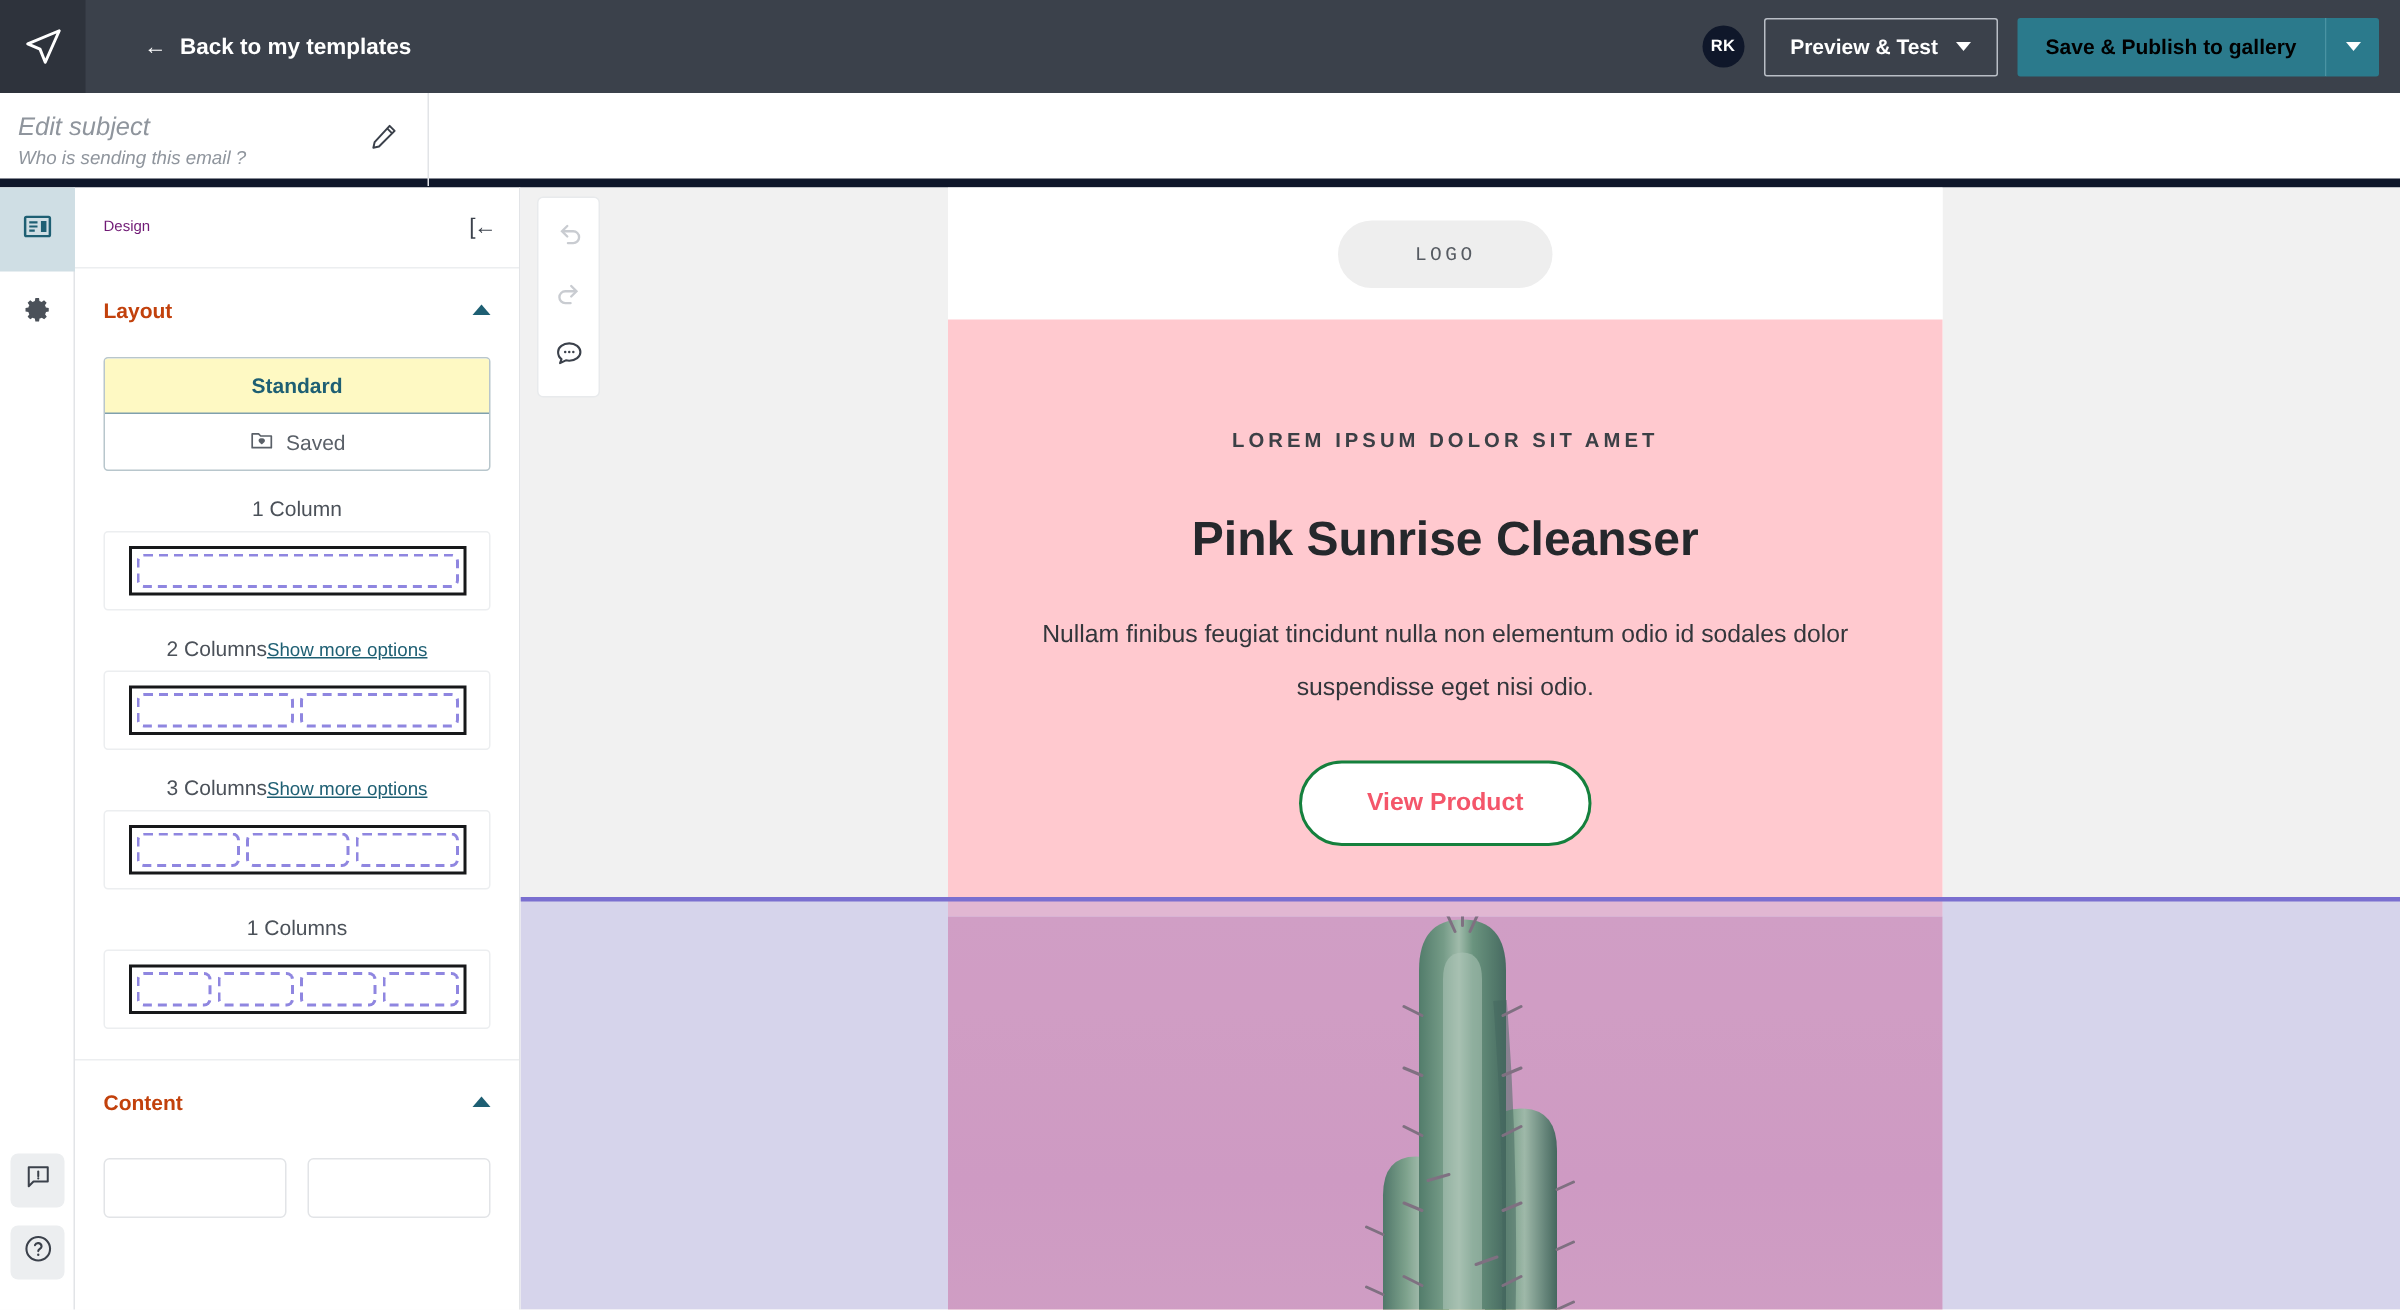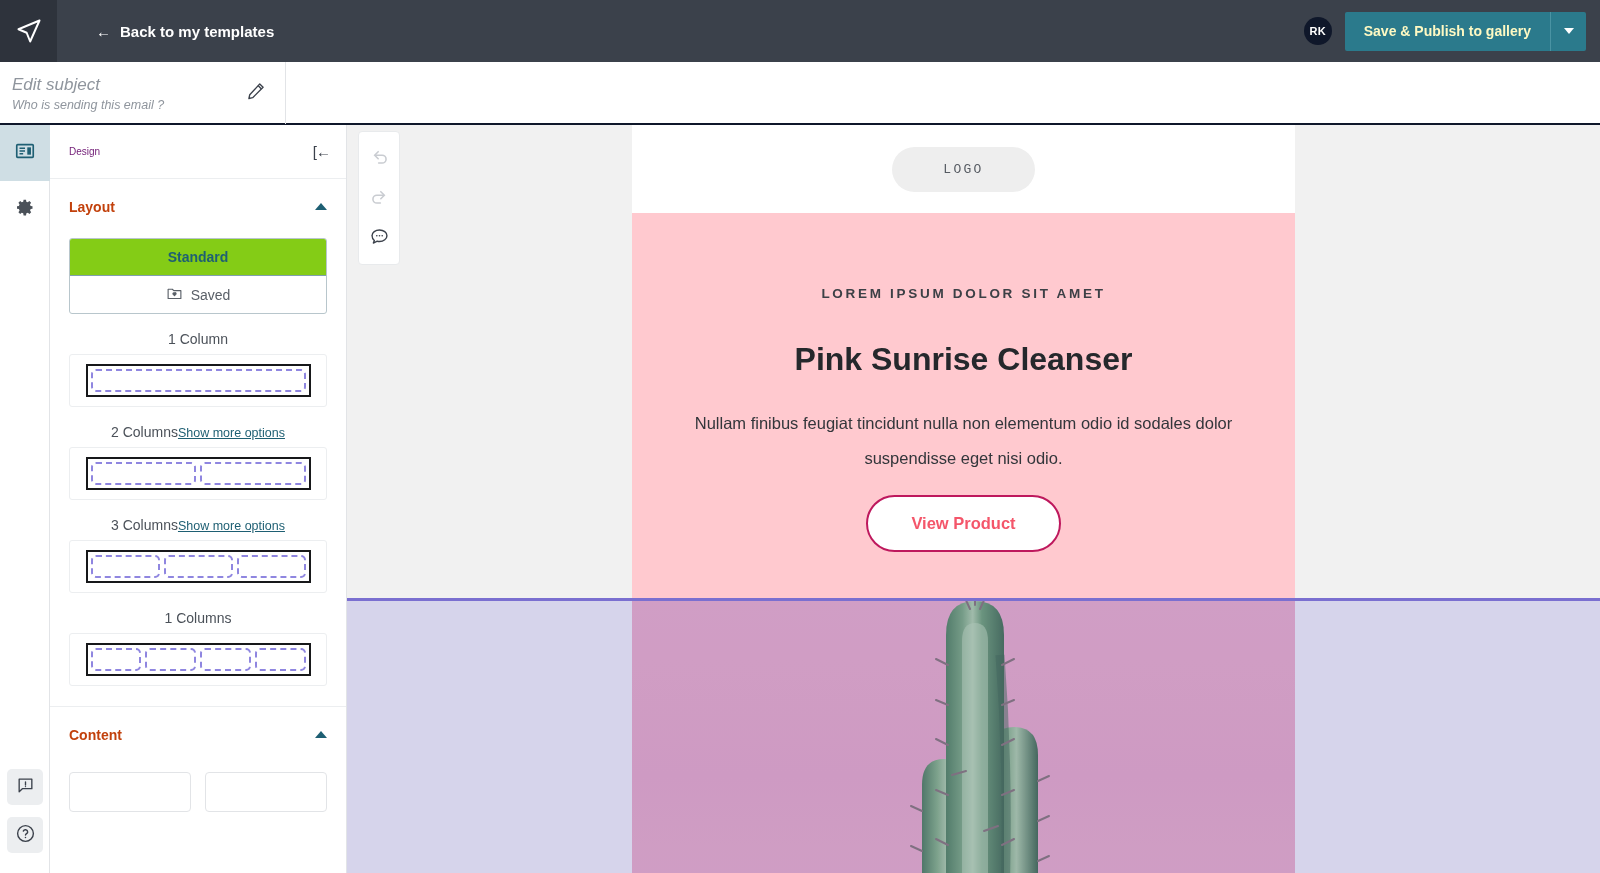--- a/index.html
+++ b/index.html
@@ -45,42 +45,42 @@
     height: 39px; min-width: 156px;
     background: transparent;
     border: 1px solid #b9bec6;
     color: #ffffff; font-size: 14px; font-weight: bold;
     display: flex; align-items: center; justify-content: center; gap: 12px;
     padding: 0 16px; cursor: pointer; border-radius: 2px;
     margin-right: 13px;
   }
   .btn-publish-group { display: flex; height: 39px; }
   .btn-publish {
-    background: #2b7a8c; color: #fef9c3;
+    background: #2b7a8c; color: #000000;
     font-size: 14px; font-weight: bold;
     display: flex; align-items: center; padding: 16px 19px;
     border: none; cursor: pointer;
     border-radius: 2px 0 0 2px;
     text-align: right;
   }
   .btn-publish-caret {
     background: #2b7a8c; width: 36px;
     display: flex; align-items: center; justify-content: center;
     border-left: 1px solid #4a93a3; cursor: pointer;
     border-radius: 0 2px 2px 0;
   }
   .caret { width: 0; height: 0; border-left: 5px solid transparent;
            border-right: 5px solid transparent; border-top: 6px solid #ffffff; }
 
   
   .subrow {
     position: absolute; top: 62px; left: 0;
     width: 1600px; height: 63px;
     background: #ffffff;
-    border-bottom: 2px solid #0f172a;
+    border-bottom: 6px solid #0f172a;
     display: flex;
   }
   .subject-box {
     width: 286px; height: 62px;
     display: flex; align-items: center; justify-content: space-between;
     padding: 0 19px 0 12px;
     border-right: 1px solid #e2e4e7;
     cursor: pointer;
   }
   .subject-texts { display: flex; flex-direction: column; gap: 3px; }
@@ -145,21 +145,21 @@
              border-right: 6px solid transparent; border-bottom: 7px solid #1e5f73; }
   .seg-wrap {
     margin: 4px 19px 0; border: 1px solid #b8c6cc; border-radius: 3px;
     overflow: hidden;
   }
   .seg {
     height: 37px; display: flex; align-items: center; justify-content: center;
     gap: 8px; font-size: 14px; cursor: pointer; color: #5a6068;
   }
   .seg.on {
-    background: #84cc16; color: #1e5f73; font-weight: bold;
+    background: #fef9c3; color: #1e5f73; font-weight: bold;
     border-bottom: 1px solid #7fa0ad;
   }
   .lay-row {
     display: flex; align-items: baseline; justify-content: center;
     margin: 17px 19px 7px;
   }
   .lay-label { font-size: 14px; color: #4b5159; }
   .lay-link {
     font-size: 12.5px; color: #1e5f73; text-decoration: underline; cursor: pointer;
   }
@@ -229,23 +229,23 @@
   }
   .hero-title {
     font-size: 32px; font-weight: bold; color: #25282c;
     margin-top: 40px;
   }
   .hero-body {
     font-size: 16.5px; color: #33363b; line-height: 2.1;
     margin-top: 28px; padding: 0 19px;
   }
   .cta {
-    display: inline-block; margin-top: 20px; margin-bottom: 47px;
+    display: inline-block; margin-top: 32px; margin-bottom: 47px;
     background: #ffffff; color: #f4566a;
-    border: 2px solid #be185d; border-radius: 34px;
+    border: 2px solid #15803d; border-radius: 34px;
     padding: 17px 43px; font-size: 16.5px; font-weight: bold;
     cursor: pointer;
   }
   .email-photo {
     height: 320px;
     background: linear-gradient(180deg,#e9a8bd 0%, #e6a3ba 55%, #e8a9bd 100%);
     position: relative; overflow: hidden;
   }
 
   
@@ -269,20 +269,24 @@
       </svg>
     </span>
   </div>
   <div class="back-link">
     <span class="back-arrow">←</span>
     <span>Back to my templates</span>
   </div>
 
   <div class="topbar-right">
     <div class="avatar">RK</div>
+    <div class="btn-preview">
+      <span>Preview &amp; Test</span>
+      <span class="caret"></span>
+    </div>
     <div class="btn-publish-group">
       <div class="btn-publish">Save &amp; Publish to gallery</div>
       <div class="btn-publish-caret">
         <span class="caret"></span>
       </div>
     </div>
   </div>
 </div>
 
 <div class="subrow">

